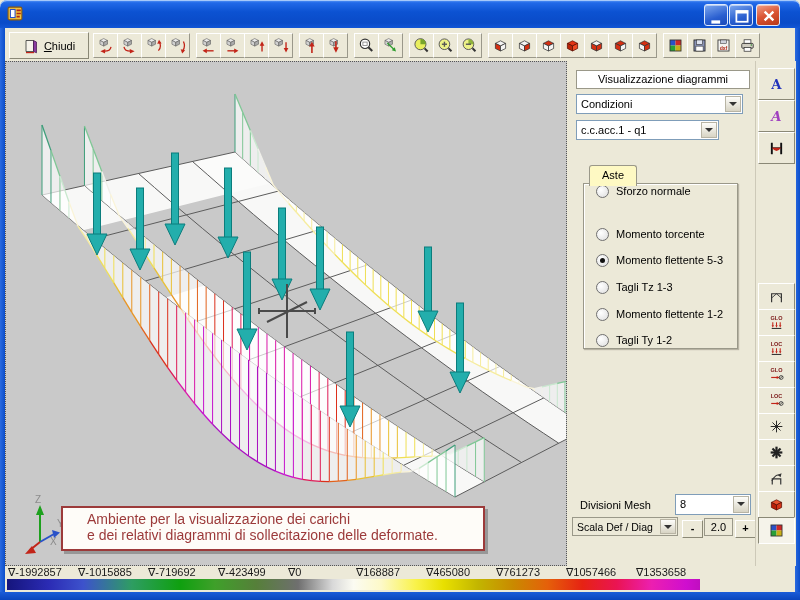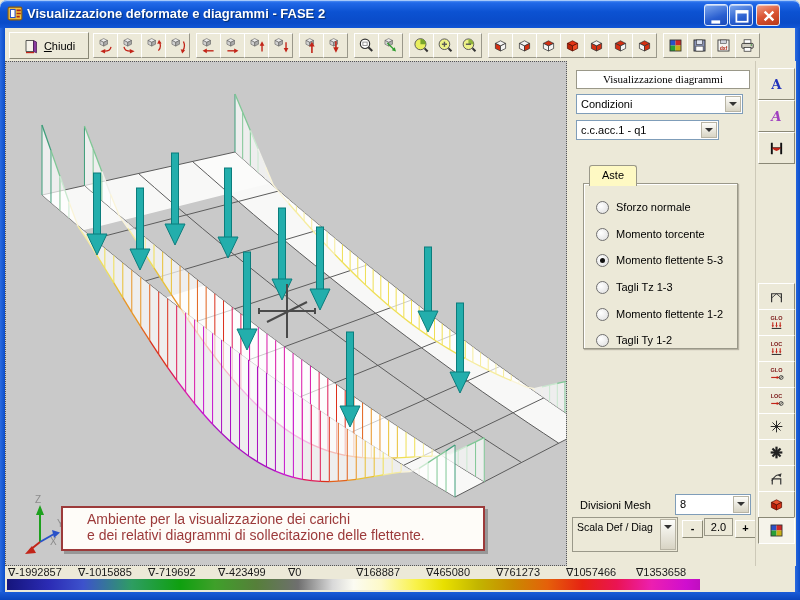--- a/index.html
+++ b/index.html
@@ -32,21 +32,21 @@
   .tbtn svg{width:17px;height:17px;}
   
   #viewport{position:absolute;left:5px;top:61px;width:562px;height:505px;box-sizing:border-box;
     background:#c9c9c9;border:1px dotted #555;}
   #annotation{position:absolute;left:55px;top:444px;width:390px;height:38px;background:#fefcf8;
     border:2px solid #9c3a3a;box-shadow:3px 3px 0 rgba(110,110,110,.55);color:#9c3a3a;
     font-size:14px;line-height:16px;padding:3px 6px 0 24px;box-sizing:content-box;}
   
   #panel{position:absolute;left:567px;top:61px;width:188px;height:505px;background:#ece9d8;}
   #panel-header{position:absolute;left:9px;top:9px;width:172px;height:17px;background:#fff;
-    border:1px solid #9a9889;text-align:center;line-height:16px;font-family:Liberation Serif, serif;}
+    border:1px solid #9a9889;text-align:center;line-height:16px;}
   .combo{position:absolute;height:20px;background:#fff;border:1px solid #7f9db9;box-sizing:border-box;}
   .combo .ctext{position:absolute;left:4px;top:3px;white-space:nowrap;overflow:hidden;right:18px;}
   .combo .arr{position:absolute;right:1px;top:1px;bottom:1px;width:16px;
     background:linear-gradient(#fdfdfa,#d8d4c4);border:1px solid #b8b4a4;box-sizing:border-box;}
   .combo .arr::after{content:'';position:absolute;left:3px;top:5px;border:4px solid transparent;
     border-top-color:#333;}
   .combo.flat{background:#ece9d8;border:1px solid #9a9889;}
   #tab-aste{position:absolute;left:22px;top:104px;width:46px;height:20px;background:#fef9c3;
     border:1px solid #9a9889;border-bottom:none;border-radius:3px 3px 0 0;text-align:center;
     line-height:19px;z-index:2;}
@@ -77,21 +77,20 @@
 <body>
 
 <div id="win">
 
   <div id="titlebar">
     <svg id="appicon" viewBox="0 0 16 16">
       <rect x="1" y="2" width="13" height="12" rx="1.5" fill="#f2c23a" stroke="#8a5a10"></rect>
       <rect x="3.2" y="4.2" width="4.4" height="7.6" fill="#fff" stroke="#2a50c8" stroke-width="1"></rect>
       <path d="M9 5 h4 M9 8 h4 M9 11 h3" stroke="#b02818" stroke-width="1.6"></path>
     </svg>
-    <span class="ttl">Visualizzazione deformate e diagrammi - FASE 2</span>
     <div class="capbtn" style="right:72px">
       <svg viewBox="0 0 16 16">
           <rect x="3.5" y="11.5" width="7" height="2.6" fill="#fff"></rect>
         </svg>
     </div>
     <div class="capbtn" style="right:47px">
       <svg viewBox="0 0 16 16">
           <rect x="3.5" y="4" width="9" height="8.6" fill="none" stroke="#fff" stroke-width="1.4"></rect>
           <line x1="3.5" y1="4.8" x2="12.5" y2="4.8" stroke="#fff" stroke-width="2.4"></line>
         </svg>
@@ -716,39 +715,39 @@
           <polygon points="52,530 60,532.5 54,538" fill="#2a52c8"></polygon>
           <line x1="40" y1="542" x2="30" y2="550" stroke="#c22418" stroke-width="2"></line>
           <polygon points="32,546 25,554 36,553" fill="#c22418"></polygon>
           <text x="35" y="503" fill="#8c8c8c" font-size="10" font-family="Liberation Sans,sans-serif">Z</text>
           <text x="57" y="527" fill="#8c8c8c" font-size="10" font-family="Liberation Sans,sans-serif">Y</text>
           <text x="50" y="545" fill="#8c8c8c" font-size="10" font-family="Liberation Sans,sans-serif">X</text>
         </g>
       </svg>
     <div id="annotation">
       <div>Ambiente per la visualizzazione dei carichi</div>
-      <div>e dei relativi diagrammi di sollecitazione delle flettente.</div>
+      <div>e dei relativi diagrammi di sollecitazione delle deformate.</div>
     </div>
   </div>
 
   <div id="panel">
     <div id="panel-header">Visualizzazione diagrammi</div>
 
     <div class="combo" style="left:9px;top:33px;width:167px;">
       <span class="ctext">Condizioni</span>
       <span class="arr"></span>
     </div>
     <div class="combo" style="left:9px;top:59px;width:143px;">
       <span class="ctext">c.c.acc.1 - q1</span>
       <span class="arr"></span>
     </div>
 
     <div id="tab-aste">Aste</div>
     <div id="groupbox">
-      <div class="rrow" style="top:16px">
+      <div class="rrow" style="top:0">
         <span class="rb"></span>
         <span>Sforzo normale</span>
       </div>
       <div class="rrow" style="top:43px">
         <span class="rb"></span>
         <span>Momento torcente</span>
       </div>
       <div class="rrow" style="top:69px">
         <span class="rb on"></span>
         <span>Momento flettente 5-3</span>
@@ -766,21 +765,21 @@
         <span>Tagli Ty 1-2</span>
       </div>
     </div>
 
     <span class="plabel" style="left:13px;top:438px">Divisioni Mesh</span>
     <div class="combo" style="left:108px;top:433px;width:76px;height:21px">
       <span class="ctext">8</span>
       <span class="arr"></span>
     </div>
 
-    <div class="combo flat" style="left:5px;top:456px;width:106px;height:35px">
+    <div class="combo flat" style="left:5px;top:456px;width:106px;height:19px">
       <span class="ctext" style="font-size:10.5px">Scala Def / Diag</span>
       <span class="arr"></span>
     </div>
     <div class="smallbtn" style="left:115px;top:459px">-</div>
     <div class="valbox" style="left:137px;top:457px">2.0</div>
     <div class="smallbtn" style="left:168px;top:459px">+</div>
   </div>
 
   <div id="sidecol">
       <div class="sbtn" style="top: 7px; height: 30px;">

